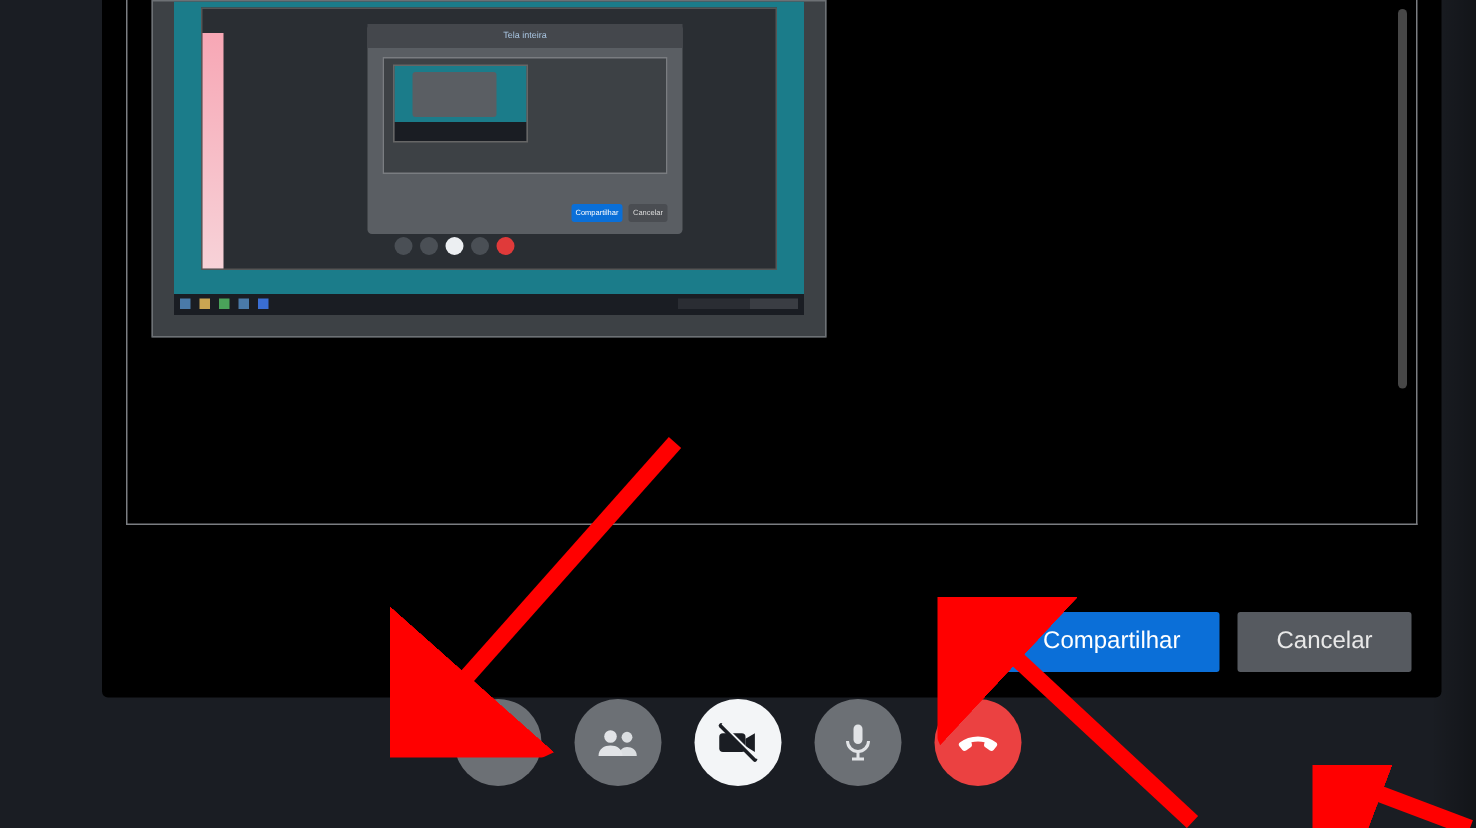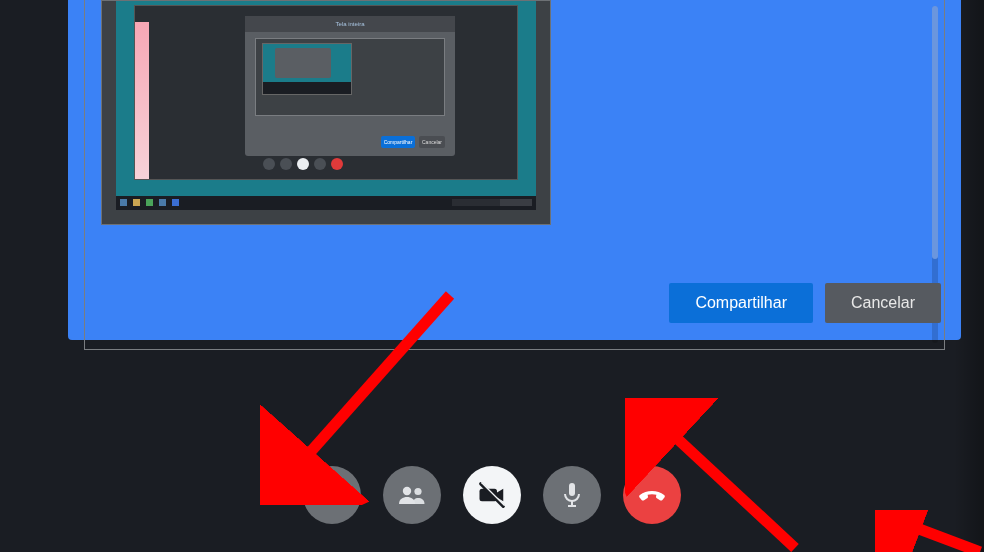--- a/index.html
+++ b/index.html
@@ -19,22 +19,22 @@
       width: 30px;
       background: linear-gradient(to right, transparent, rgba(0,0,0,0.3));
     }
 
     
     .dialog {
       position: absolute;
       left: 68px;
       top: 0;
       width: 893px;
-      height: 340px;
-      background: #3b82f6;
+      height: 465px;
+      background: #000000;
       border-bottom-left-radius: 4px;
       border-bottom-right-radius: 4px;
     }
 
     
     .content-area {
       position: absolute;
       left: 16px;
       top: 0;
       right: 16px;

